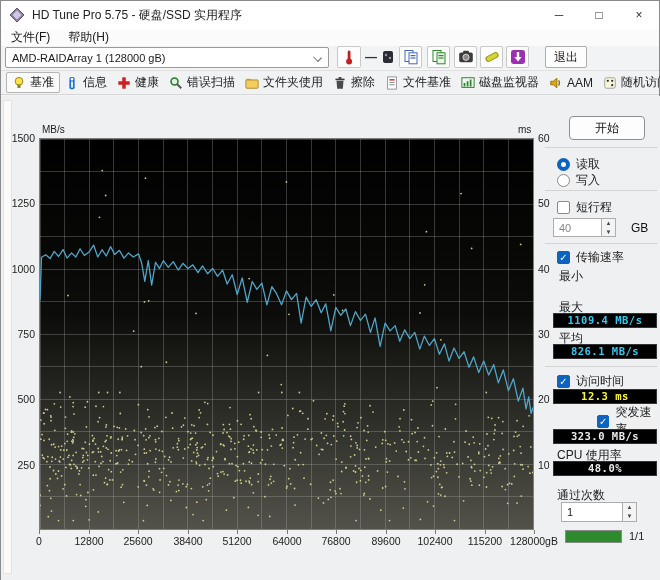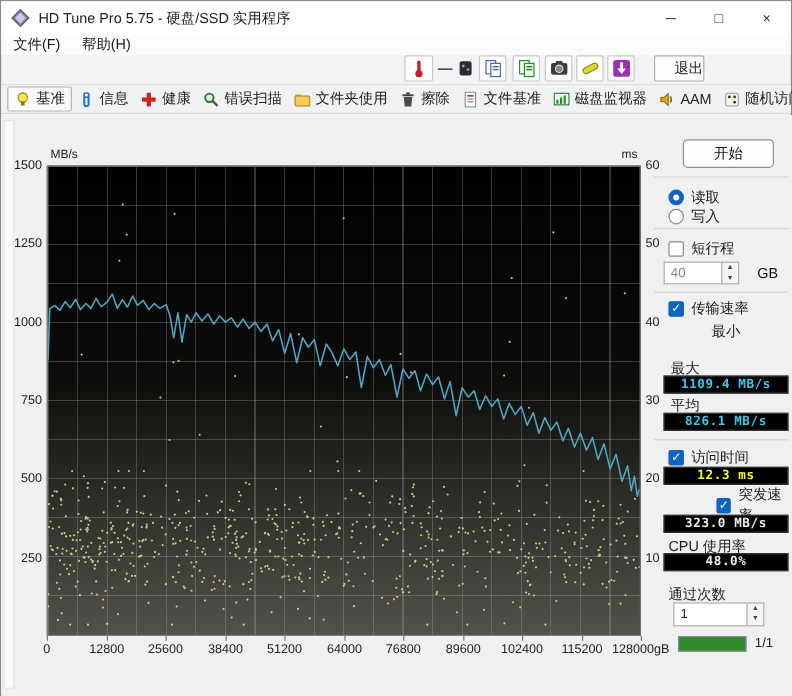--- a/index.html
+++ b/index.html
@@ -16,21 +16,21 @@
 
   
   .menubar { position:absolute; left:0; top:28px; width:100%; height:17px; background:#fbfbfb; display:flex; align-items:center; gap:18px; padding-left:10px; font-size:12px;text-align:right; }
 
   
   .toolbar { position:absolute; left:0; top:45px; width:100%; height:24px; }
   .combo { position:absolute; left:4px; top:1px; width:324px; height:21px; background:#fff; border:1px solid #9a9a9a; border-radius:2px; display:flex; align-items:center; padding:0 6px; font-size:11px; }
   .combo .chev { position:absolute; right:7px; top:8px; width:7px; height:7px; border-right:1.5px solid #666; border-bottom:1.5px solid #666; transform:rotate(45deg) scale(1,.8); transform-origin:center; margin-top:-2px; }
   .tool-btn { position:absolute; top:0; height:22px; background:#fdfdfd; border:1px solid #c9c9c9; border-radius:2px; display:flex; align-items:center; justify-content:center; }
   .temp-dash { position:absolute; left:364px; top:4px; width:14px; font-weight:bold; color:#333; }
-  .exit-btn { position:absolute; left:544px; top:0; width:42px; height:22px; background:#fdfdfd; border:1px solid #adadad; border-radius:2px; text-align:right; line-height:20px; font-size:12px; }
+  .exit-btn { position:absolute; left:544px; top:0; width:42px; height:22px; background:#fdfdfd; border:1px solid #adadad; border-radius:2px; text-align:center; line-height:20px; font-size:12px; }
 
   
   .tabbar { position:absolute; left:0; top:69px; width:100%; height:25px; background:#f1f2f4; border-top:1px solid #e0e0e0; border-bottom:1px solid #d7d7d7; display:flex; align-items:center; padding-left:5px; }
   .tab { display:flex; align-items:center; gap:4px; padding:2px 5px; height:21px; white-space:nowrap; font-size:12px; color:#222; }
   .tab.selected { background:#fafafa; border:1px solid #b5b5b5; border-radius:2px; }
   .tab svg { width:14px; height:14px; }
 
   
   .content { position:absolute; left:0; top:95px; width:660px; height:485px; background:#eff0f2; }
   .left-strip { position:absolute; left:2px; top:4px; width:9px; height:474px; background:#fafafa; border:1px solid #e3e3e3; }
@@ -85,20 +85,24 @@
       <div class="win-btn">×</div>
     </div>
   </div>
 
   <div class="menubar">
     <span>文件(F)</span>
     <span>帮助(H)</span>
   </div>
 
   <div class="toolbar">
+    <div class="combo">
+      <span>AMD-RAIDArray 1  (128000 gB)</span>
+      <span class="chev"></span>
+    </div>
     <div class="tool-btn" style="left:336px; width:24px;">
       <span>
           <svg class="icon" width="14" height="16" viewBox="0 0 14 16">
             <rect x="5.7" y="1.5" width="2.8" height="9.5" rx="1.4" fill="#c32222"></rect>
             <circle cx="7.1" cy="12.4" r="3" fill="#c32222"></circle>
           </svg>
         </span>
     </div>
     <span class="temp-dash">—</span>
     <span style="position:absolute; left:380px; top:4px;">
@@ -1084,21 +1088,21 @@
             <span>▼</span>
           </span>
       </div>
       <span class="unit" style="left:90px; top:125px;">GB</span>
       <div class="sep" style="top:147px;"></div>
 
       <div class="cb-row" style="top:154px;">
         <span class="cbox on"></span>
         <span>传输速率</span>
       </div>
-      <div class="sublabel" style="top:172px;margin-left:34px;">最小</div>
+      <div class="sublabel" style="top:172px;">最小</div>
       <div class="sublabel" style="top:203px;">最大</div>
       <div class="valbox cyan" style="top:217px;">1109.4 MB/s</div>
       <div class="sublabel" style="top:234px;">平均</div>
       <div class="valbox cyan" style="top:248px;">826.1 MB/s</div>
       <div class="sep" style="top:270px;"></div>
 
       <div class="cb-row" style="top:278px;">
         <span class="cbox on"></span>
         <span>访问时间</span>
       </div>

